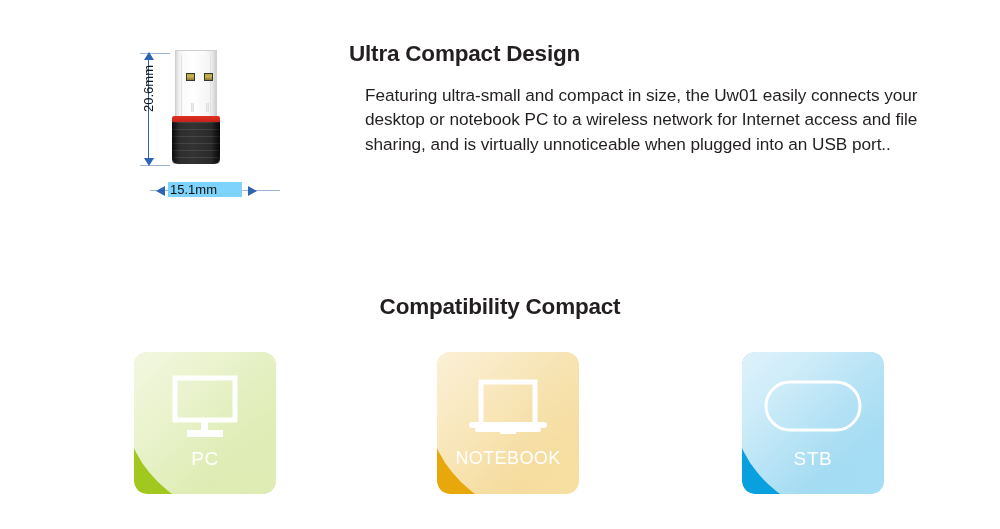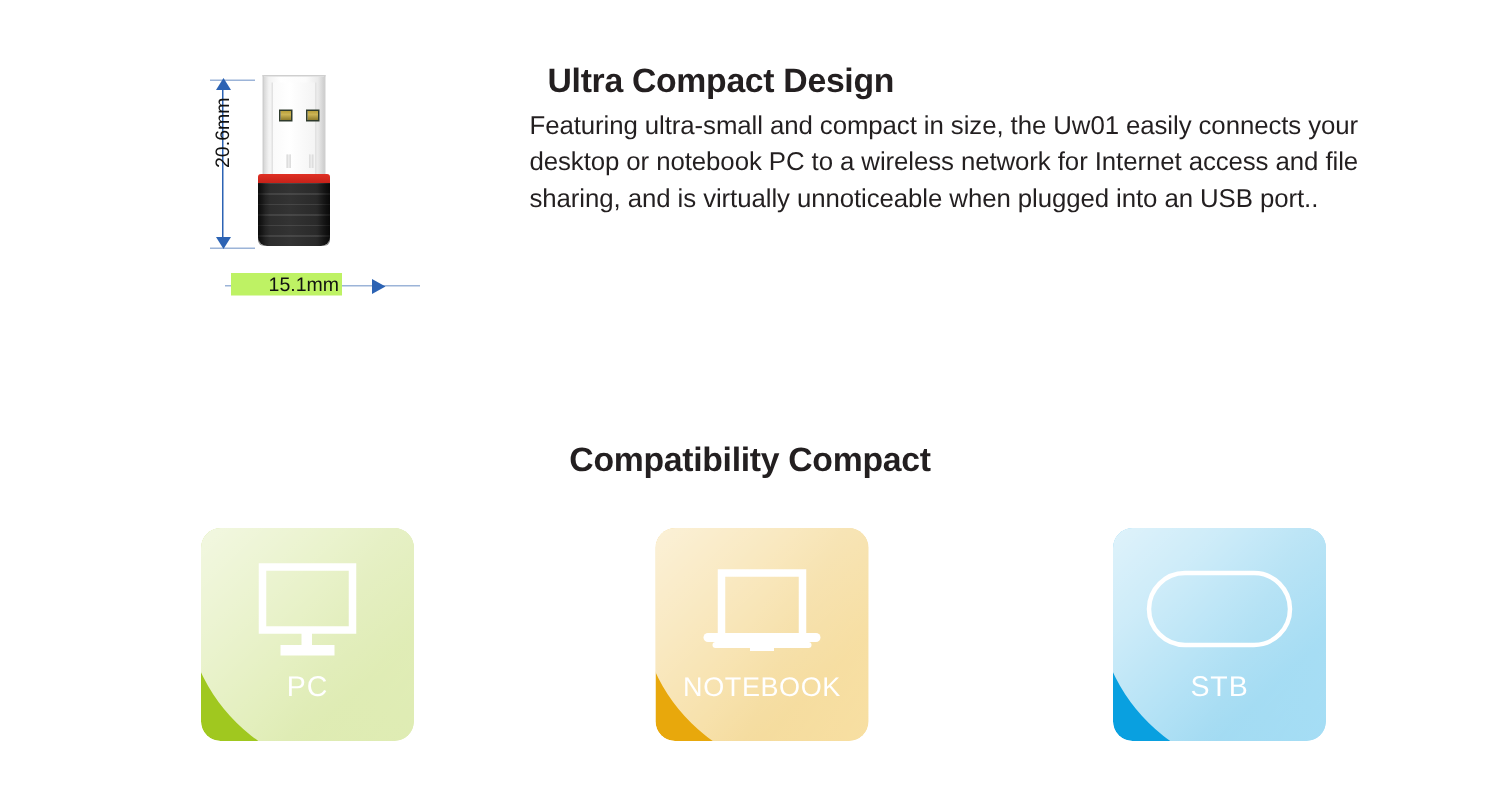--- a/index.html
+++ b/index.html
@@ -187,51 +187,51 @@
     border-right: 9px solid #2c63b4;
   }
   .dim-arrow.right {
     left: 118px; top: 150px;
     border-top: 5px solid transparent;
     border-bottom: 5px solid transparent;
     border-left: 9px solid #2c63b4;
   }
   .dim-label-h {
     position: absolute;
-    left: 24px;
+    left: 38px;
     top: 146px;
     width: 70px;
-    text-align: right;
+    text-align: left;
     font-size: 13px;
     color: #111111;
-    background: #bef264;
+    background: #7dd3fc;
     padding: 0 2px;
   }
 
   
   #intro-block {
     position: absolute;
     left: 349px;
     top: 41px;
     width: 590px;
   }
   #intro-heading {
     font-size: 22.5px;
     font-weight: bold;
     color: #231f20;
     letter-spacing: -0.2px;
-    margin: 0 0 3px 16px;
+    margin: 0 0 3px 0;
     line-height: 1.15;
   }
   #intro-body {
     font-size: 17.2px;
     color: #231f20;
     line-height: 24.5px;
     letter-spacing: -0.05px;
-    margin: 4px;
+    margin: 16px;
   }
 
   
   #compat-heading {
     position: absolute;
     left: 0;
     top: 294px;
     width: 1000px;
     text-align: center;
     font-size: 22.5px;

